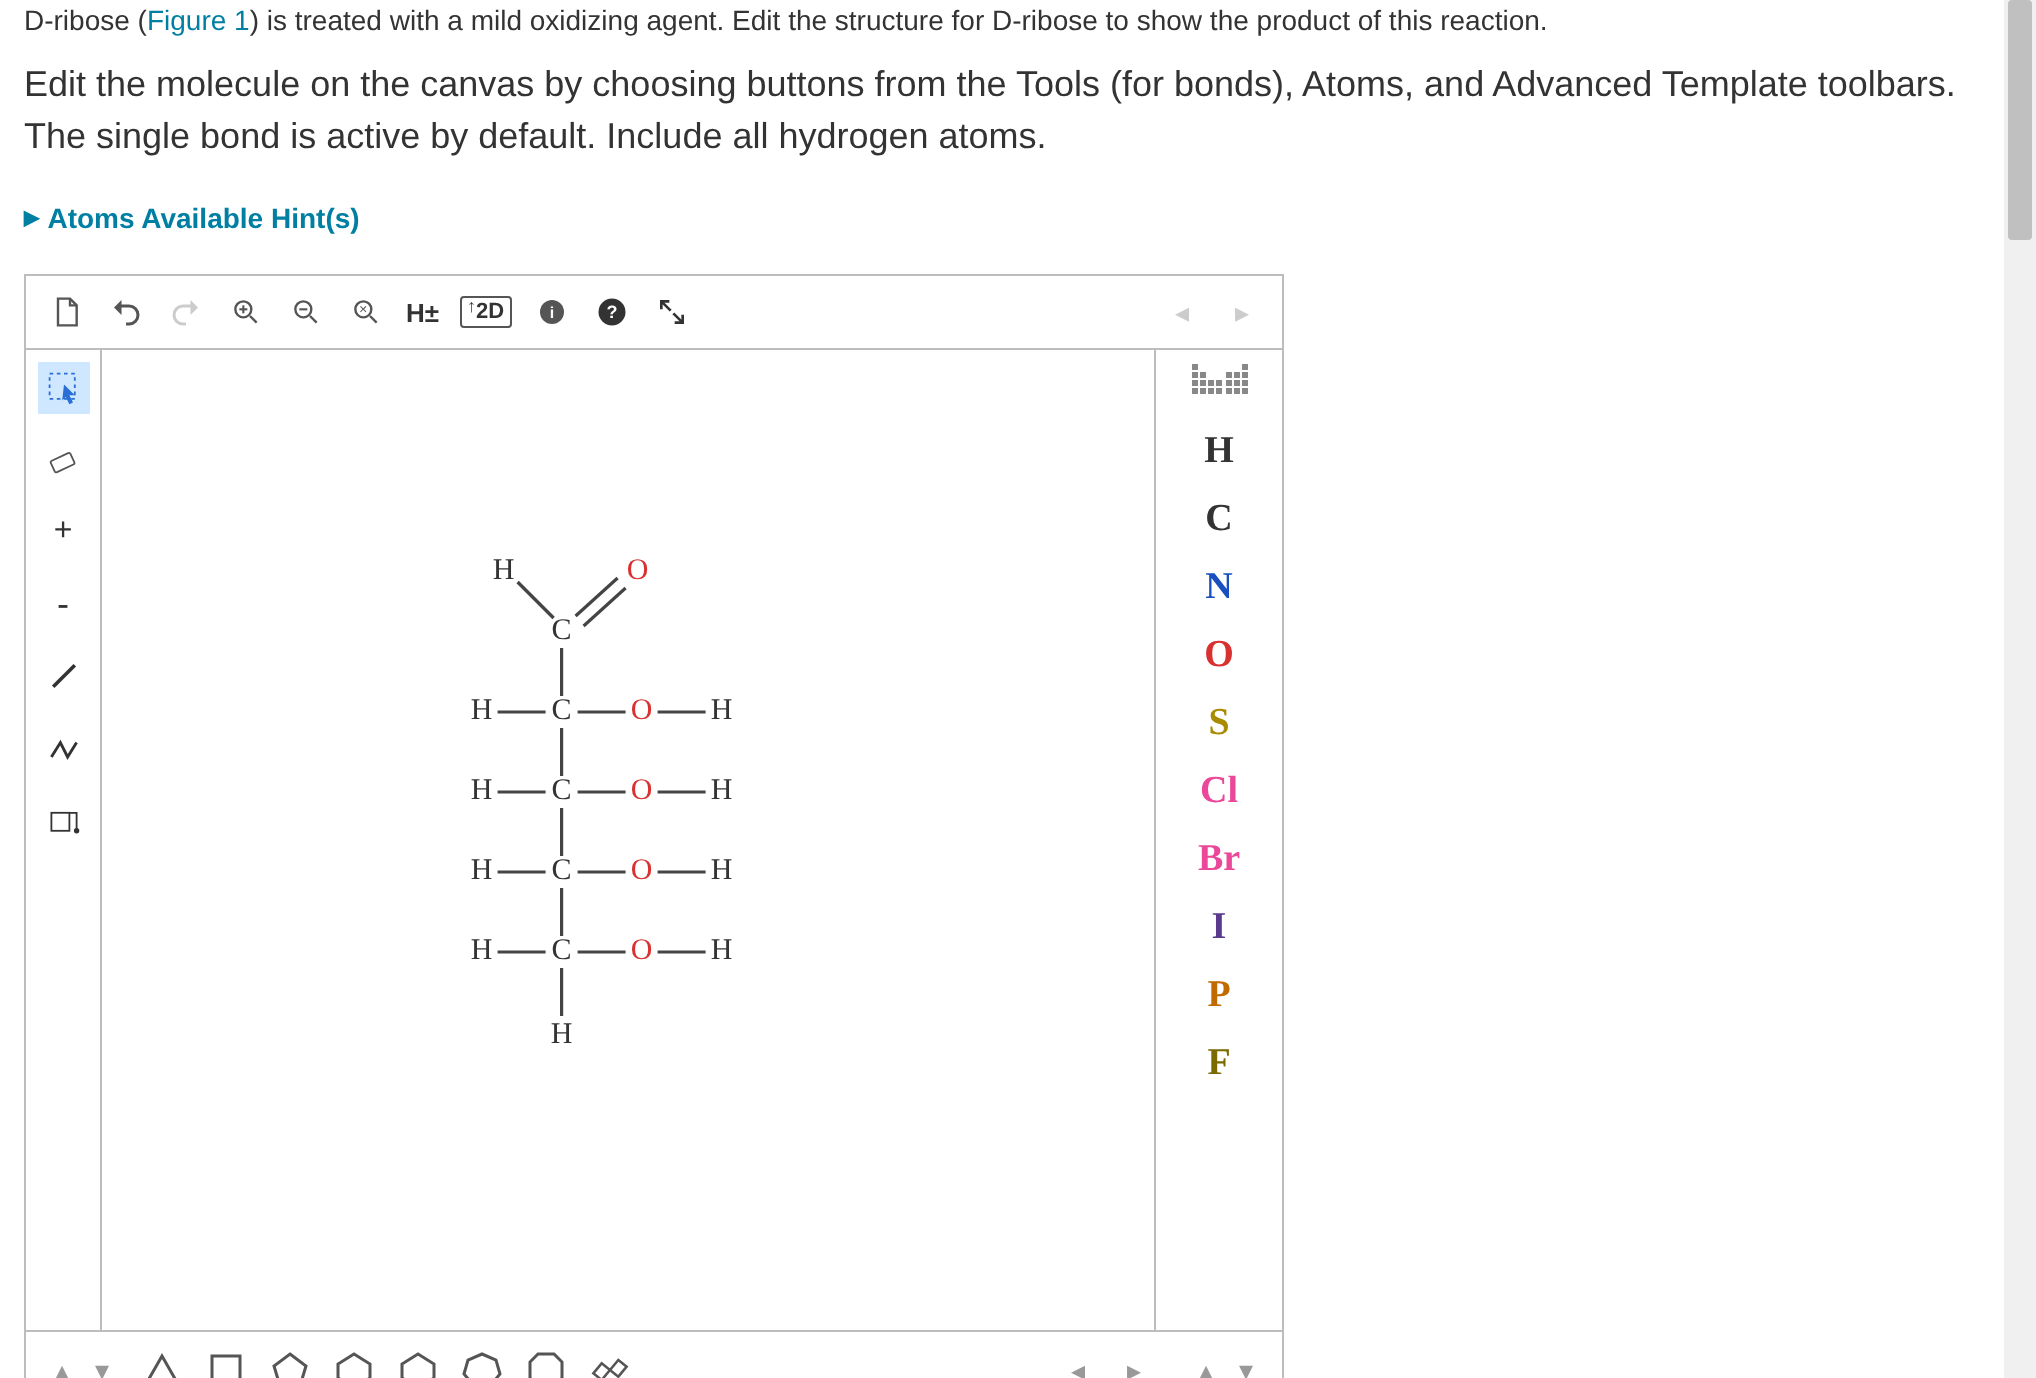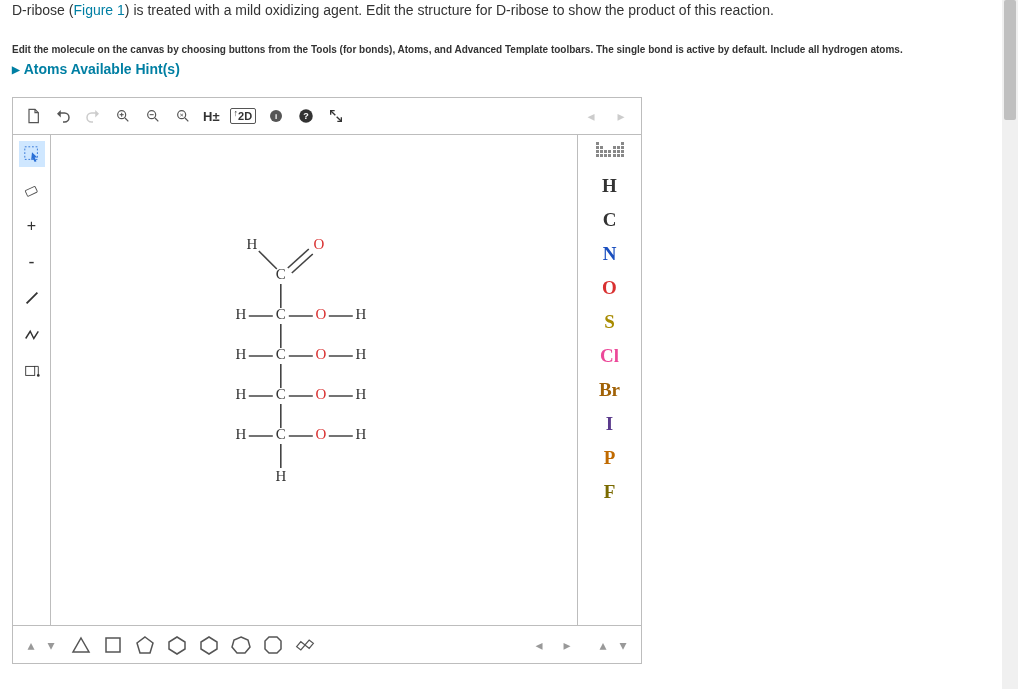--- a/index.html
+++ b/index.html
@@ -10,28 +10,28 @@
     color: #333;
     background: #fff;
   }
   .page {
     padding: 0 12px 12px 12px;
     width: 1018px;
   }
   .question-intro {
     font-size: 14px;
     line-height: 1.5;
-    margin-bottom: 22px;
+    margin-bottom: 8px;
   }
   .figure-link { color: #007fa3; font-weight: 400; cursor: pointer; }
   .instructions {
-    font-size: 10px;
-    font-weight: bold;
+    font-size: 18px;
+    font-weight: normal;
     line-height: 1.45;
-    margin-bottom: 2px;
+    margin-bottom: 18px;
   }
   .hints-row {
     color: #007fa3;
     font-weight: bold;
     font-size: 14px;
     margin-bottom: 20px;
     cursor: pointer;
     display: inline-flex;
     align-items: center;
     gap: 4px;
@@ -355,21 +355,21 @@
                 <rect x="25" y="12" width="3" height="3"></rect>
               </g>
             </svg>
         </span>
         <span class="atom-btn" style="color:#333333">H</span>
         <span class="atom-btn" style="color:#333333">C</span>
         <span class="atom-btn" style="color:#1a4fbf">N</span>
         <span class="atom-btn" style="color:#d93030">O</span>
         <span class="atom-btn" style="color:#a88b00">S</span>
         <span class="atom-btn" style="color:#ec4899">Cl</span>
-        <span class="atom-btn" style="color:#a16207">Br</span>
+        <span class="atom-btn" style="color:#ec4899">Br</span>
         <span class="atom-btn" style="color:#5a3a8c">I</span>
         <span class="atom-btn" style="color:#c06a00">P</span>
         <span class="atom-btn" style="color:#7a6a00">F</span>
       </div>
     </div>
 
     <div class="bottom-templates">
       <span class="navcircle">▴</span>
       <span class="navcircle" style="margin-left:-8px">▾</span>
       <span class="template-shape">

